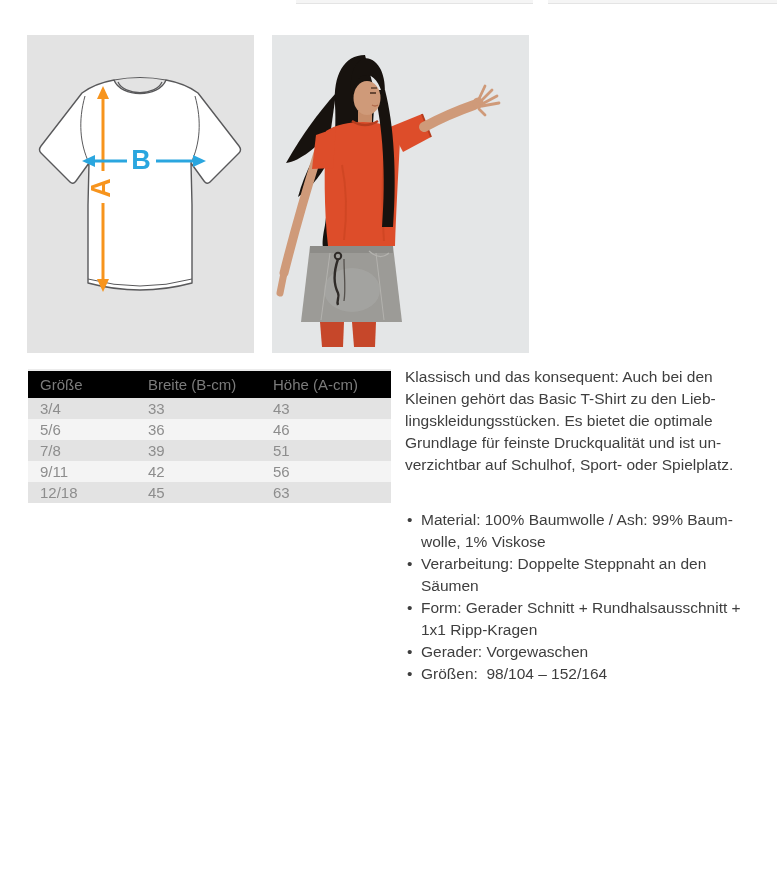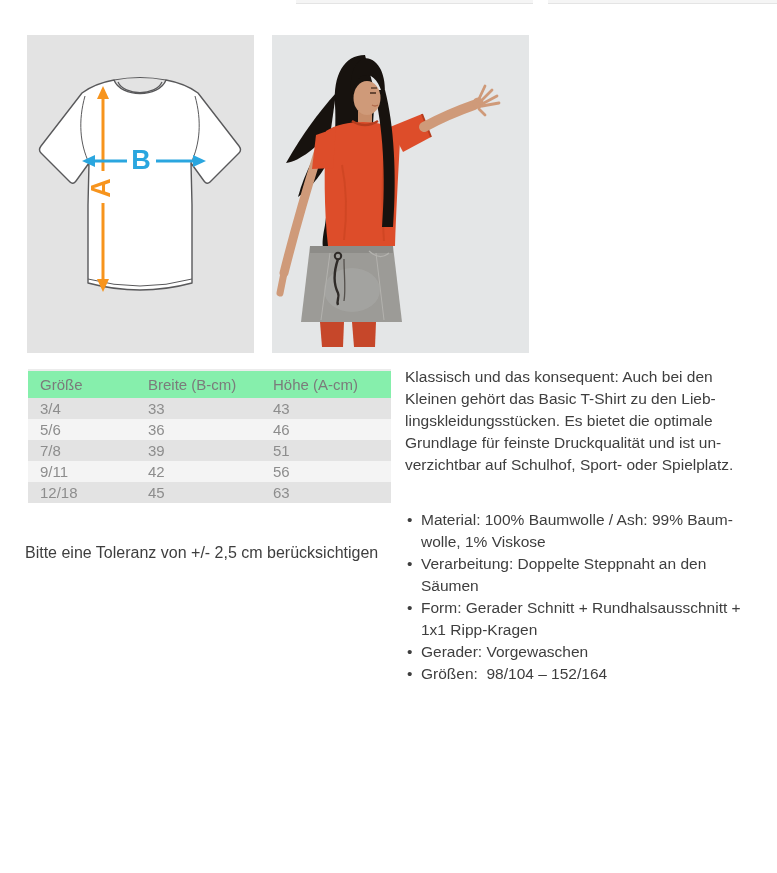--- a/index.html
+++ b/index.html
@@ -16,21 +16,21 @@
   #diagram-panel{position:absolute;left:27px;top:35px;width:227px;height:318px;background:#e3e3e3;}
   #photo-panel{position:absolute;left:272px;top:35px;width:257px;height:318px;background:#e4e6e7;}
   #diagram-panel svg,#photo-panel svg{display:block;width:100%;height:100%;}
 
   
   #size-table{
     position:absolute;left:28px;top:369px;width:363px;border-collapse:collapse;
     font-size:15px;color:#8d8d8d;border-top:2px solid #ececec;
   }
   #size-table th{
-    font-weight:400;text-align:left;color:#7b7b7b;height:27px;padding:0 0 0 12px;background:#86efac;
+    font-weight:400;text-align:left;color:#7b7b7b;height:27px;padding:0 0 0 12px;background:#000000;
   }
   #size-table td{height:21px;padding:0 0 0 12px;}
   #size-table col.c1{width:108px;} #size-table col.c2{width:125px;} #size-table col.c3{width:130px;}
   #size-table tbody tr:nth-child(odd){background:#e3e3e3;}
   #size-table tbody tr:nth-child(even){background:#f4f4f4;}
 
   #tolerance-note{
     position:absolute;left:25px;top:543px;width:380px;
     font-size:16px;color:#3e3e3e;line-height:20px;
   }
@@ -204,21 +204,20 @@
           <td>56</td>
         </tr>
         <tr>
           <td>12/18</td>
           <td>45</td>
           <td>63</td>
         </tr>
       </tbody>
   </table>
 
-  <div id="tolerance-note">Bitte eine Toleranz von +/- 2,5 cm berücksichtigen</div>
 
   <div id="details">
     <p>Klassisch und das konsequent: Auch bei den Kleinen gehört das Basic T-Shirt zu den Lieb­lingskleidungsstücken. Es bietet die optimale Grundlage für feinste Druckqualität und ist un­verzichtbar auf Schulhof, Sport- oder Spielplatz.</p>
     <ul id="features-list">
         <li>Material: 100% Baumwolle / Ash: 99% Baum­wolle, 1% Viskose</li>
         <li>Verarbeitung: Doppelte Steppnaht an den Säumen</li>
         <li>Form: Gerader Schnitt + Rundhalsausschnitt + 1x1 Ripp-Kragen</li>
         <li>Gerader: Vorgewaschen</li>
         <li>Größen:  98/104 – 152/164</li>
       </ul>

